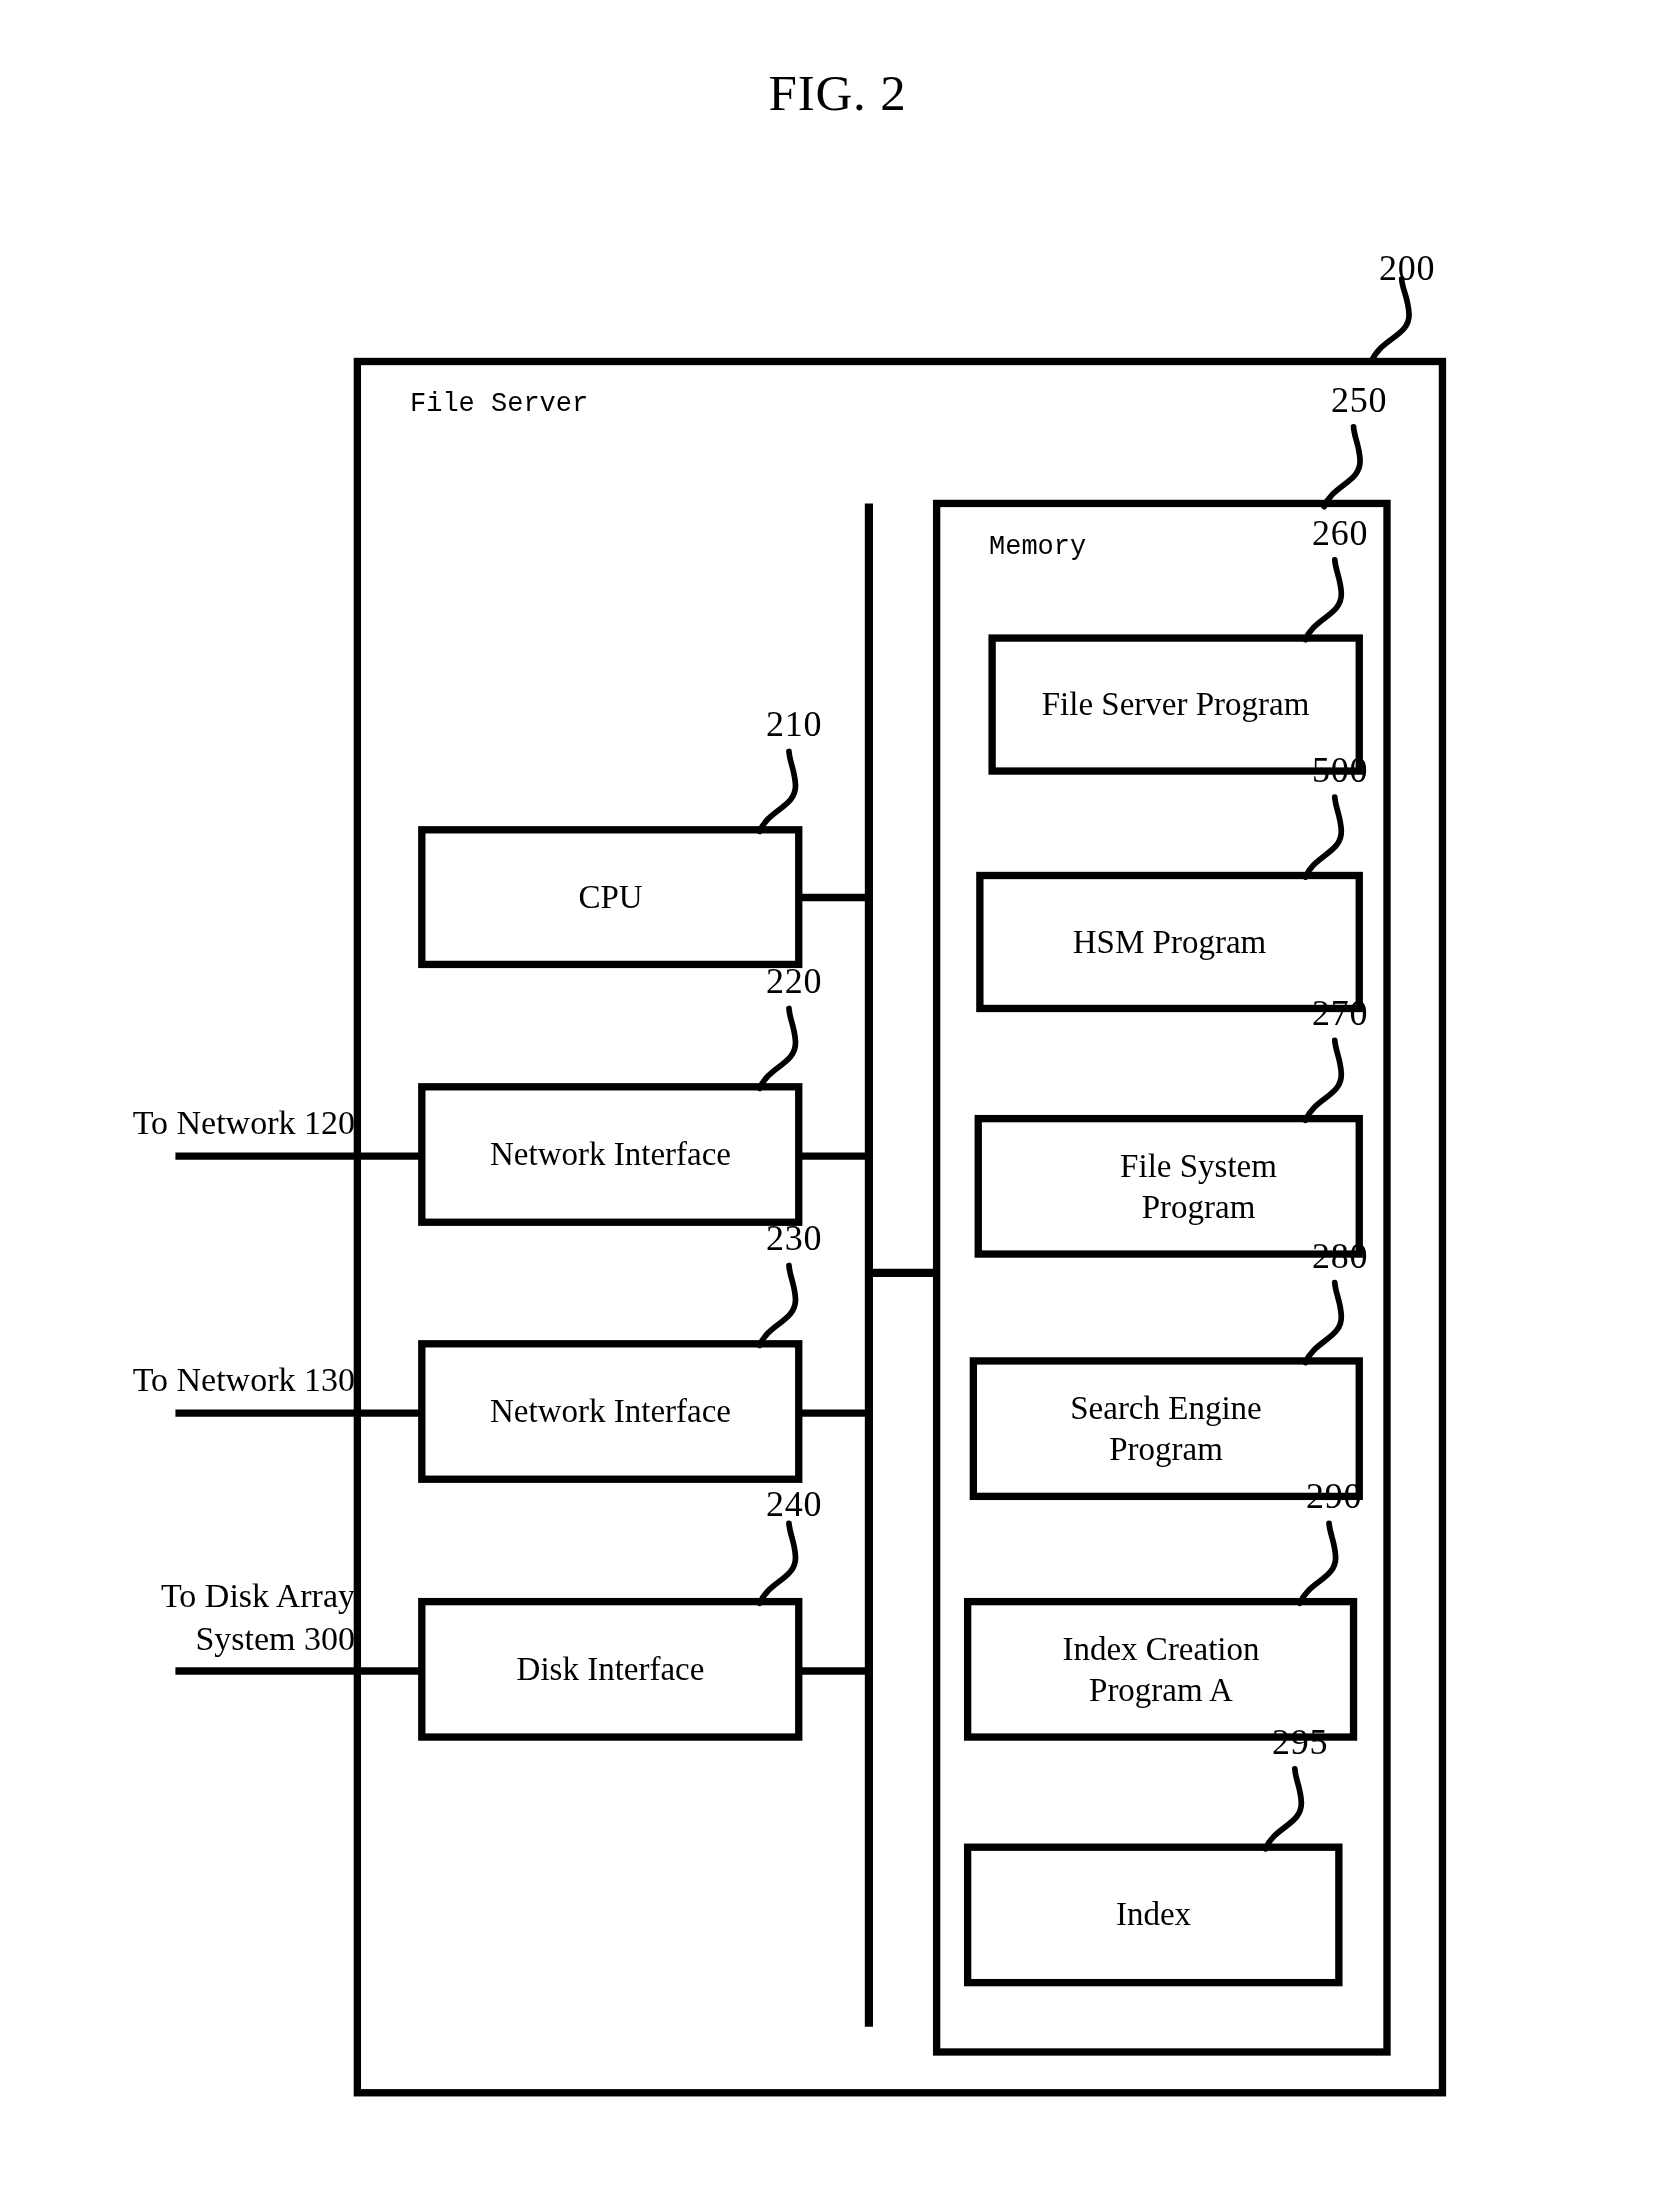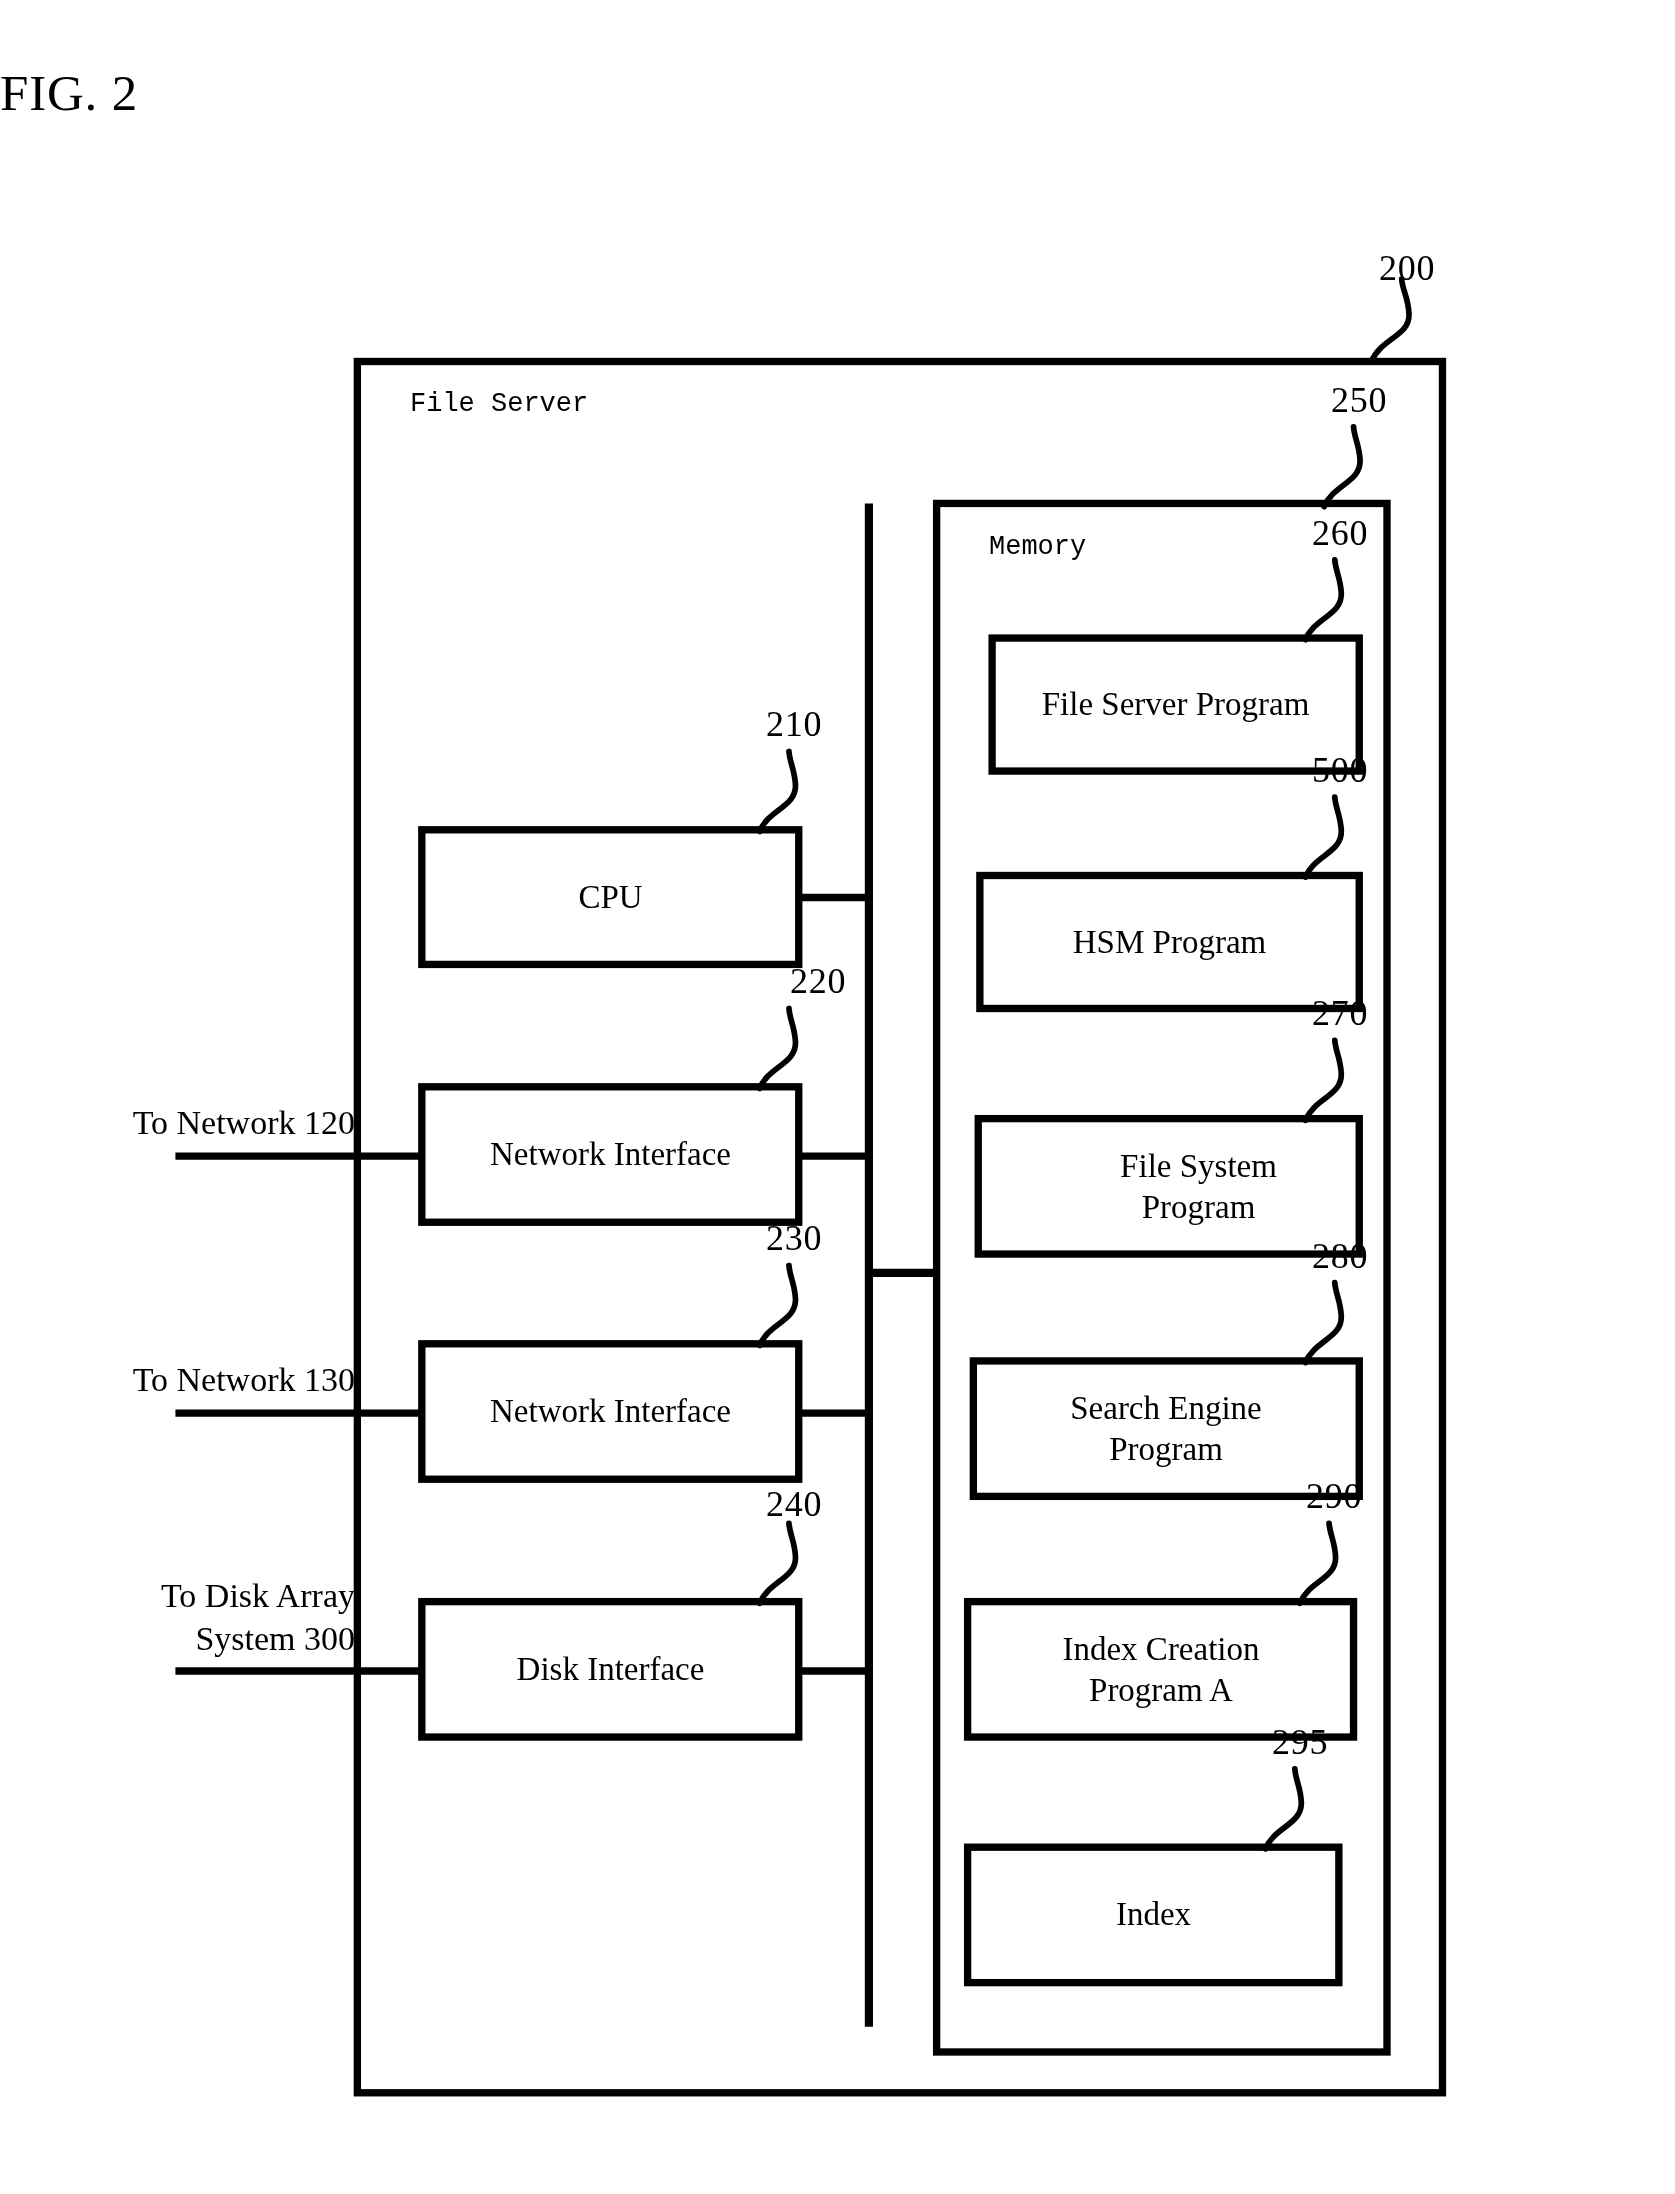--- a/index.html
+++ b/index.html
@@ -28,21 +28,21 @@
     top: 0;
     width: 1675px;
     height: 2194px;
     display: block;
   }
   .fig-title {
     position: absolute;
     left: 0;
     top: 64px;
     width: 1675px;
-    text-align: left;
+    text-align: center;
     font-size: 51px;
     letter-spacing: 0.8px;
     font-family: "Liberation Serif", "DejaVu Serif", serif;
   }
   .node-label {
     position: absolute;
     display: flex;
     align-items: center;
     justify-content: center;
     text-align: center;
@@ -135,21 +135,21 @@
 
   <div class="ref-num" style="left:1379px; top:231px;margin-top:16px;">200</div>
   <div class="ref-num" style="left:1331px; top:379px;">250</div>
   <div class="ref-num" style="left:1312px; top:512px;">260</div>
   <div class="ref-num" style="left:1312px; top:749px;">500</div>
   <div class="ref-num" style="left:1312px; top:992px;">270</div>
   <div class="ref-num" style="left:1312px; top:1235px;">280</div>
   <div class="ref-num" style="left:1306px; top:1475px;">290</div>
   <div class="ref-num" style="left:1272px; top:1721px;">295</div>
   <div class="ref-num" style="left:766px; top:703px;">210</div>
-  <div class="ref-num" style="left:766px; top:960px;margin-left:24px;">220</div>
+  <div class="ref-num" style="left:766px; top:960px;">220</div>
   <div class="ref-num" style="left:766px; top:1217px;">230</div>
   <div class="ref-num" style="left:766px; top:1475px;margin-top:8px;">240</div>
 
   <div class="node-label" style="left:422px; top:830px; width:377px; height:135px;">CPU</div>
   <div class="node-label" style="left:422px; top:1087px; width:377px; height:135px;">Network Interface</div>
   <div class="node-label" style="left:422px; top:1344px; width:377px; height:135px;">Network Interface</div>
   <div class="node-label" style="left:422px; top:1602px; width:377px; height:135px;">Disk Interface</div>
 
   <div class="node-label" style="left:992px; top:638px; width:367px; height:133px;">File Server Program</div>
   <div class="node-label" style="left:980px; top:876px; width:379px; height:133px;">HSM Program</div>

